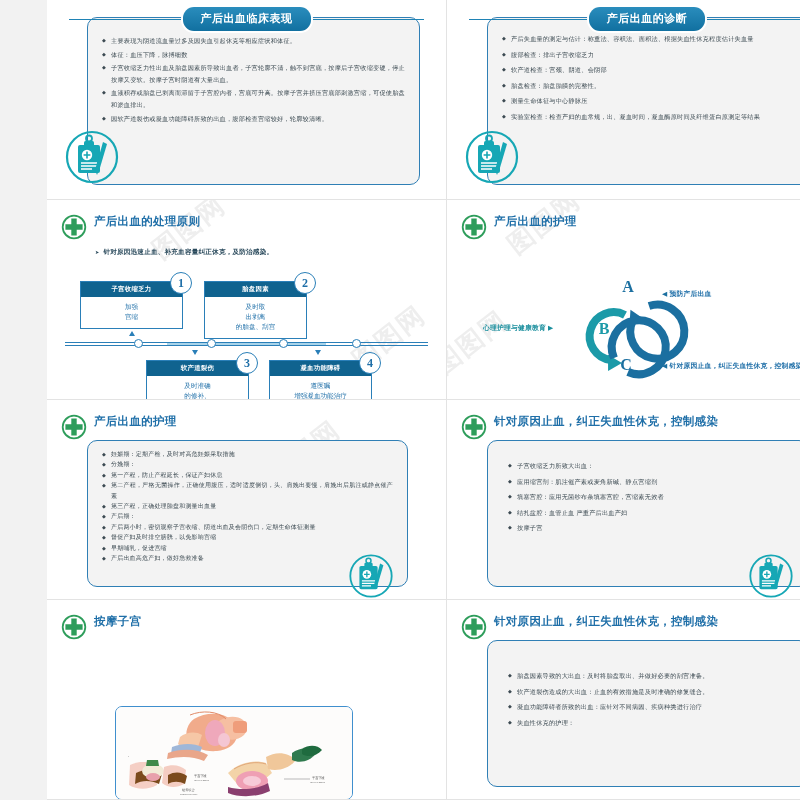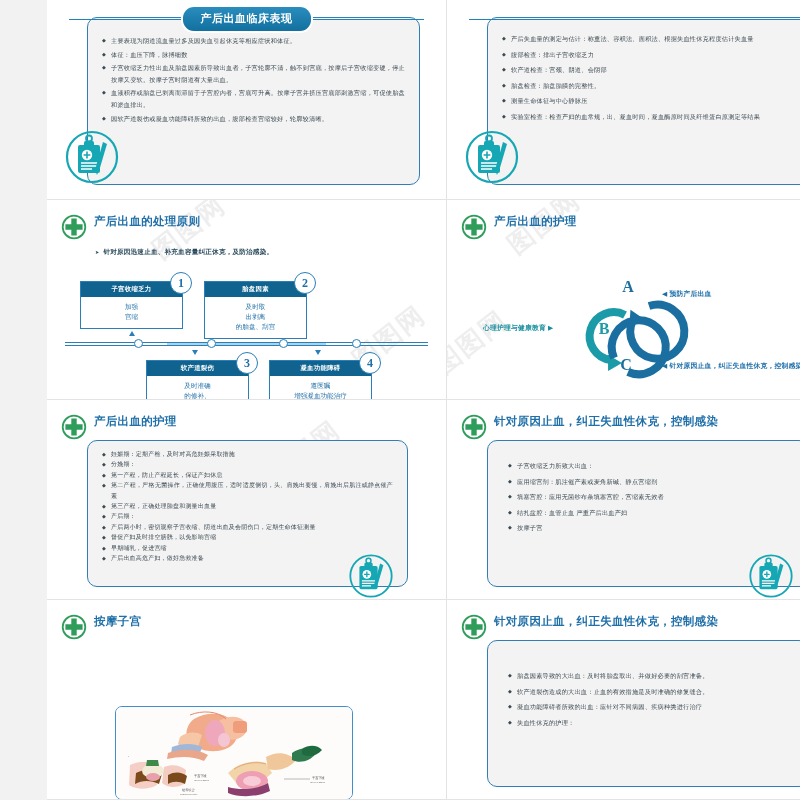--- a/index.html
+++ b/index.html
@@ -217,20 +217,21 @@
         <div class="bullet">产后失血量的测定与估计：称重法、容积法、面积法、根据失血性休克程度估计失血量</div>
         <div class="bullet">腹部检查：排出子宫收缩乏力</div>
         <div class="bullet">软产道检查：宫颈、阴道、会阴部</div>
         <div class="bullet">胎盘检查：胎盘胎膜的完整性。</div>
         <div class="bullet">测量生命体征与中心静脉压</div>
         <div class="bullet">实验室检查：检查产妇的血常规，出、凝血时间，凝血酶原时间及纤维蛋白原测定等结果</div>
       </div>
     </div>
     <div class="pill-head">
       <div class="pill-line"></div>
+      <div class="pill">产后出血的诊断</div>
     </div>
     <div class="clip-ico" style="left:16px;top:128px;">
       <svg width="58" height="58" viewBox="0 0 58 58">
         <circle cx="29" cy="29" r="25" fill="none" stroke="#16a7b5" stroke-width="2.2"></circle>
         <rect x="15" y="17" width="22" height="28" rx="2" fill="#16a7b5"></rect>
         <rect x="21" y="13" width="10" height="6" rx="1.6" fill="#16a7b5"></rect>
         <circle cx="26" cy="10.5" r="3" fill="none" stroke="#16a7b5" stroke-width="1.8"></circle>
         <circle cx="24" cy="27" r="5.2" fill="#fff"></circle>
         <path d="M24 23.6v6.8M20.6 27h6.8" stroke="#16a7b5" stroke-width="1.6"></path>
         <path d="M18 35h16M18 38h16M18 41h11" stroke="#fff" stroke-width="1.5"></path>

